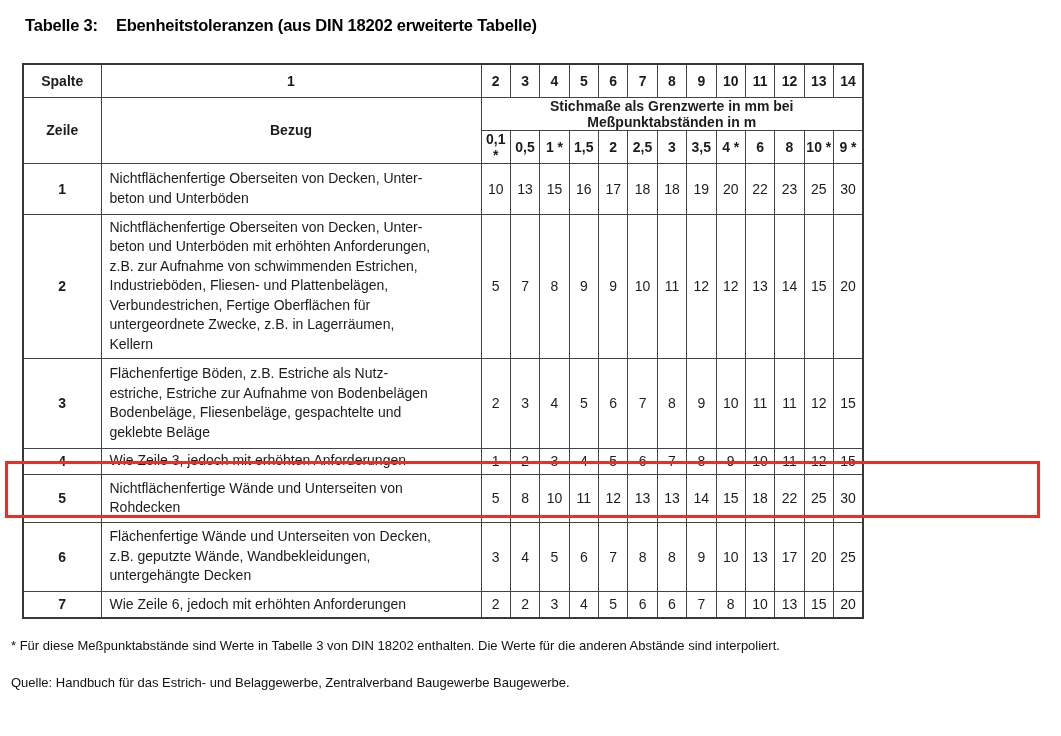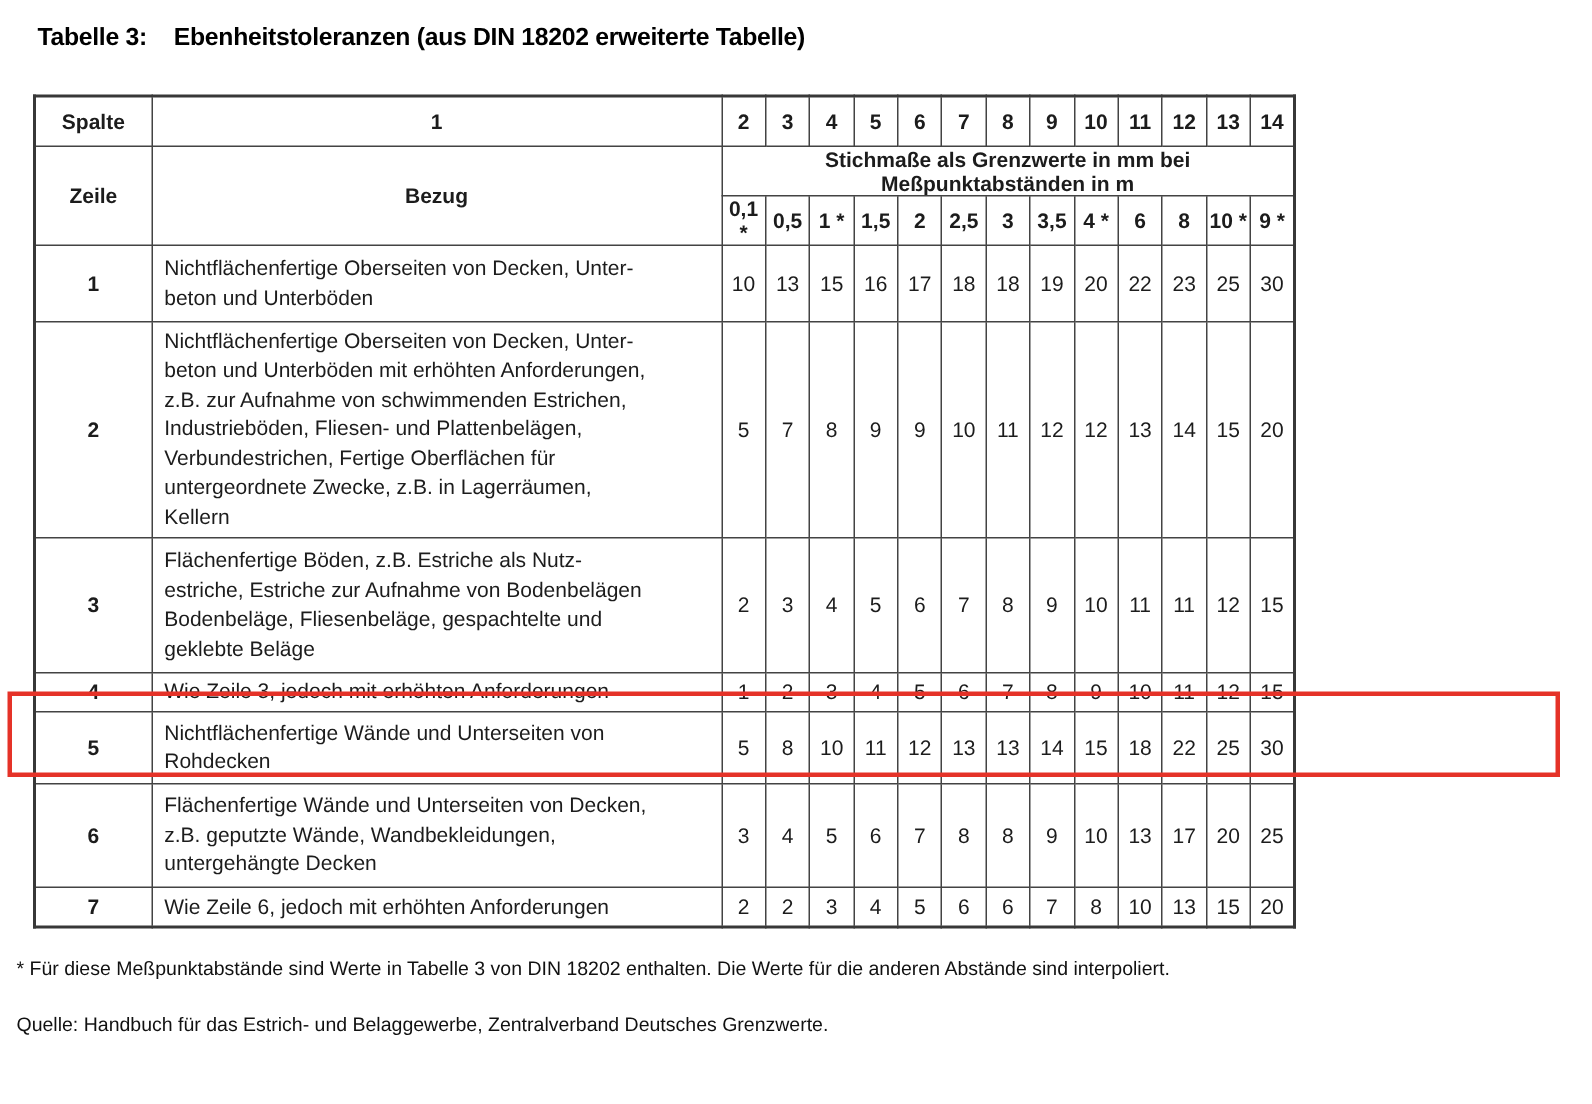--- a/index.html
+++ b/index.html
@@ -275,15 +275,15 @@
           <td class="value-cell">13</td>
           <td class="value-cell">15</td>
           <td class="value-cell">20</td>
         </tr>
       </tbody>
   </table>
 
   <div id="row-highlight" style="border-color: rgb(229, 50, 40); top: 461px; left: 5px; width: 1035px; height: 57px;"></div>
 
   <div class="footnote" id="footnote-asterisk">* Für diese Meßpunktabstände sind Werte in Tabelle 3 von DIN 18202 enthalten. Die Werte für die anderen Abstände sind interpoliert.</div>
-  <div class="footnote" id="footnote-source">Quelle: Handbuch für das Estrich- und Belaggewerbe, Zentralverband Deutsches Grenzwerte.</div>
+  <div class="footnote" id="footnote-source">Quelle: Handbuch für das Estrich- und Belaggewerbe, Zentralverband Baugewerbe Baugewerbe.</div>
 
 </div>
 
 </body></html>

